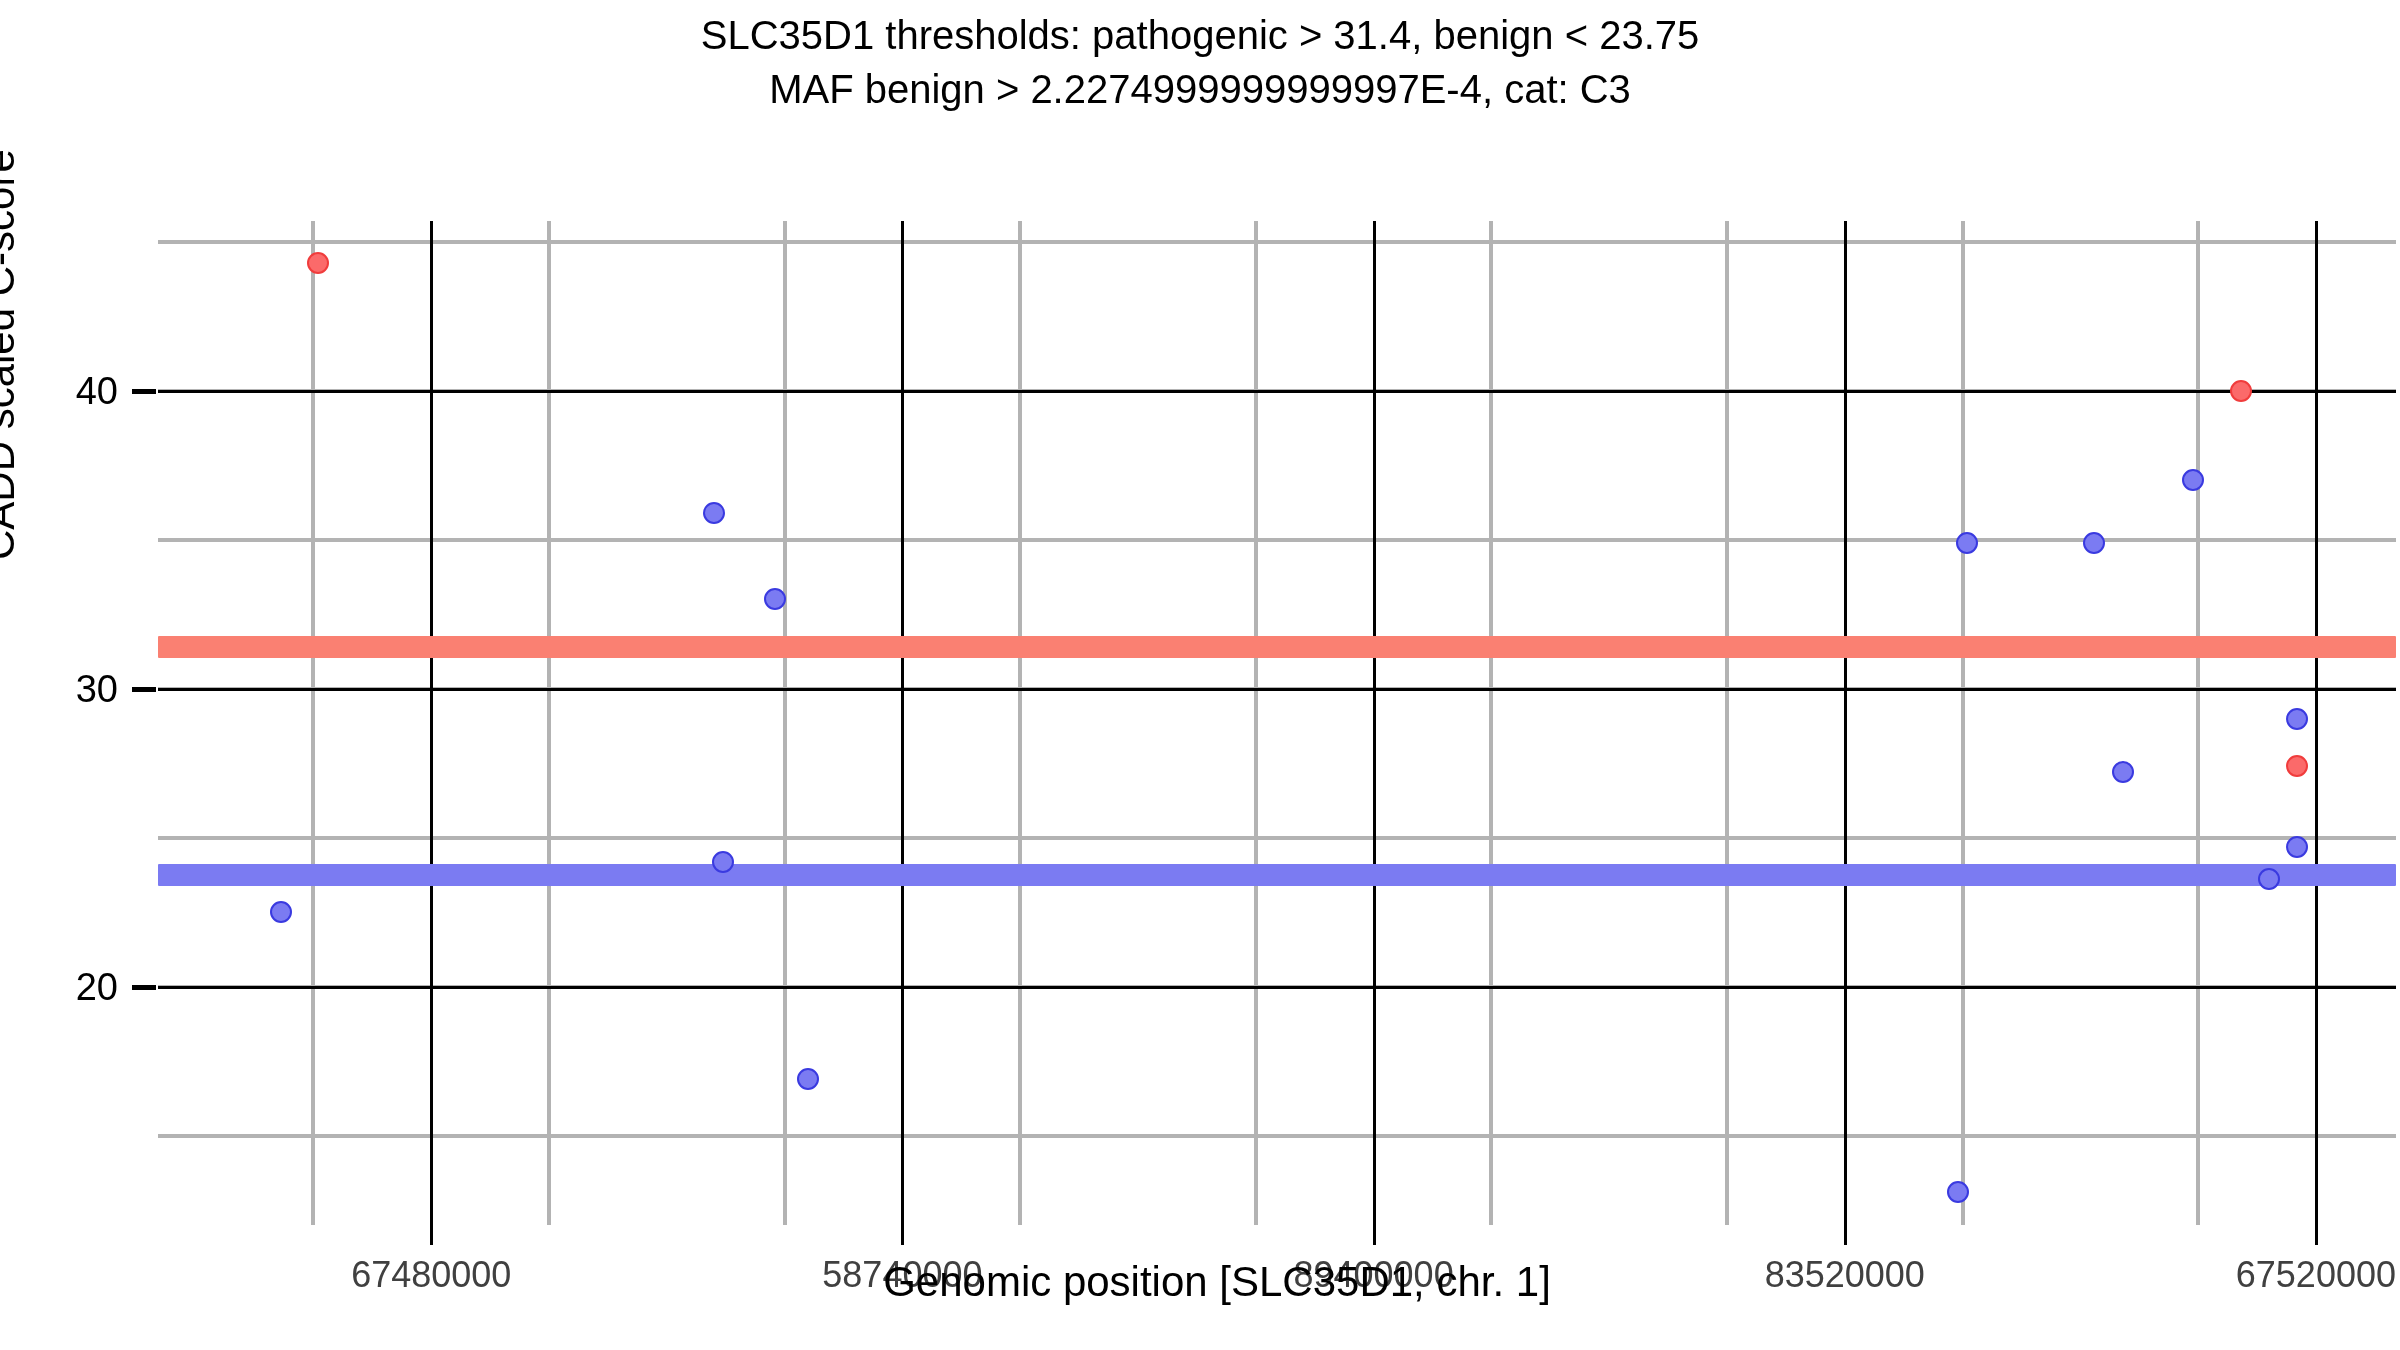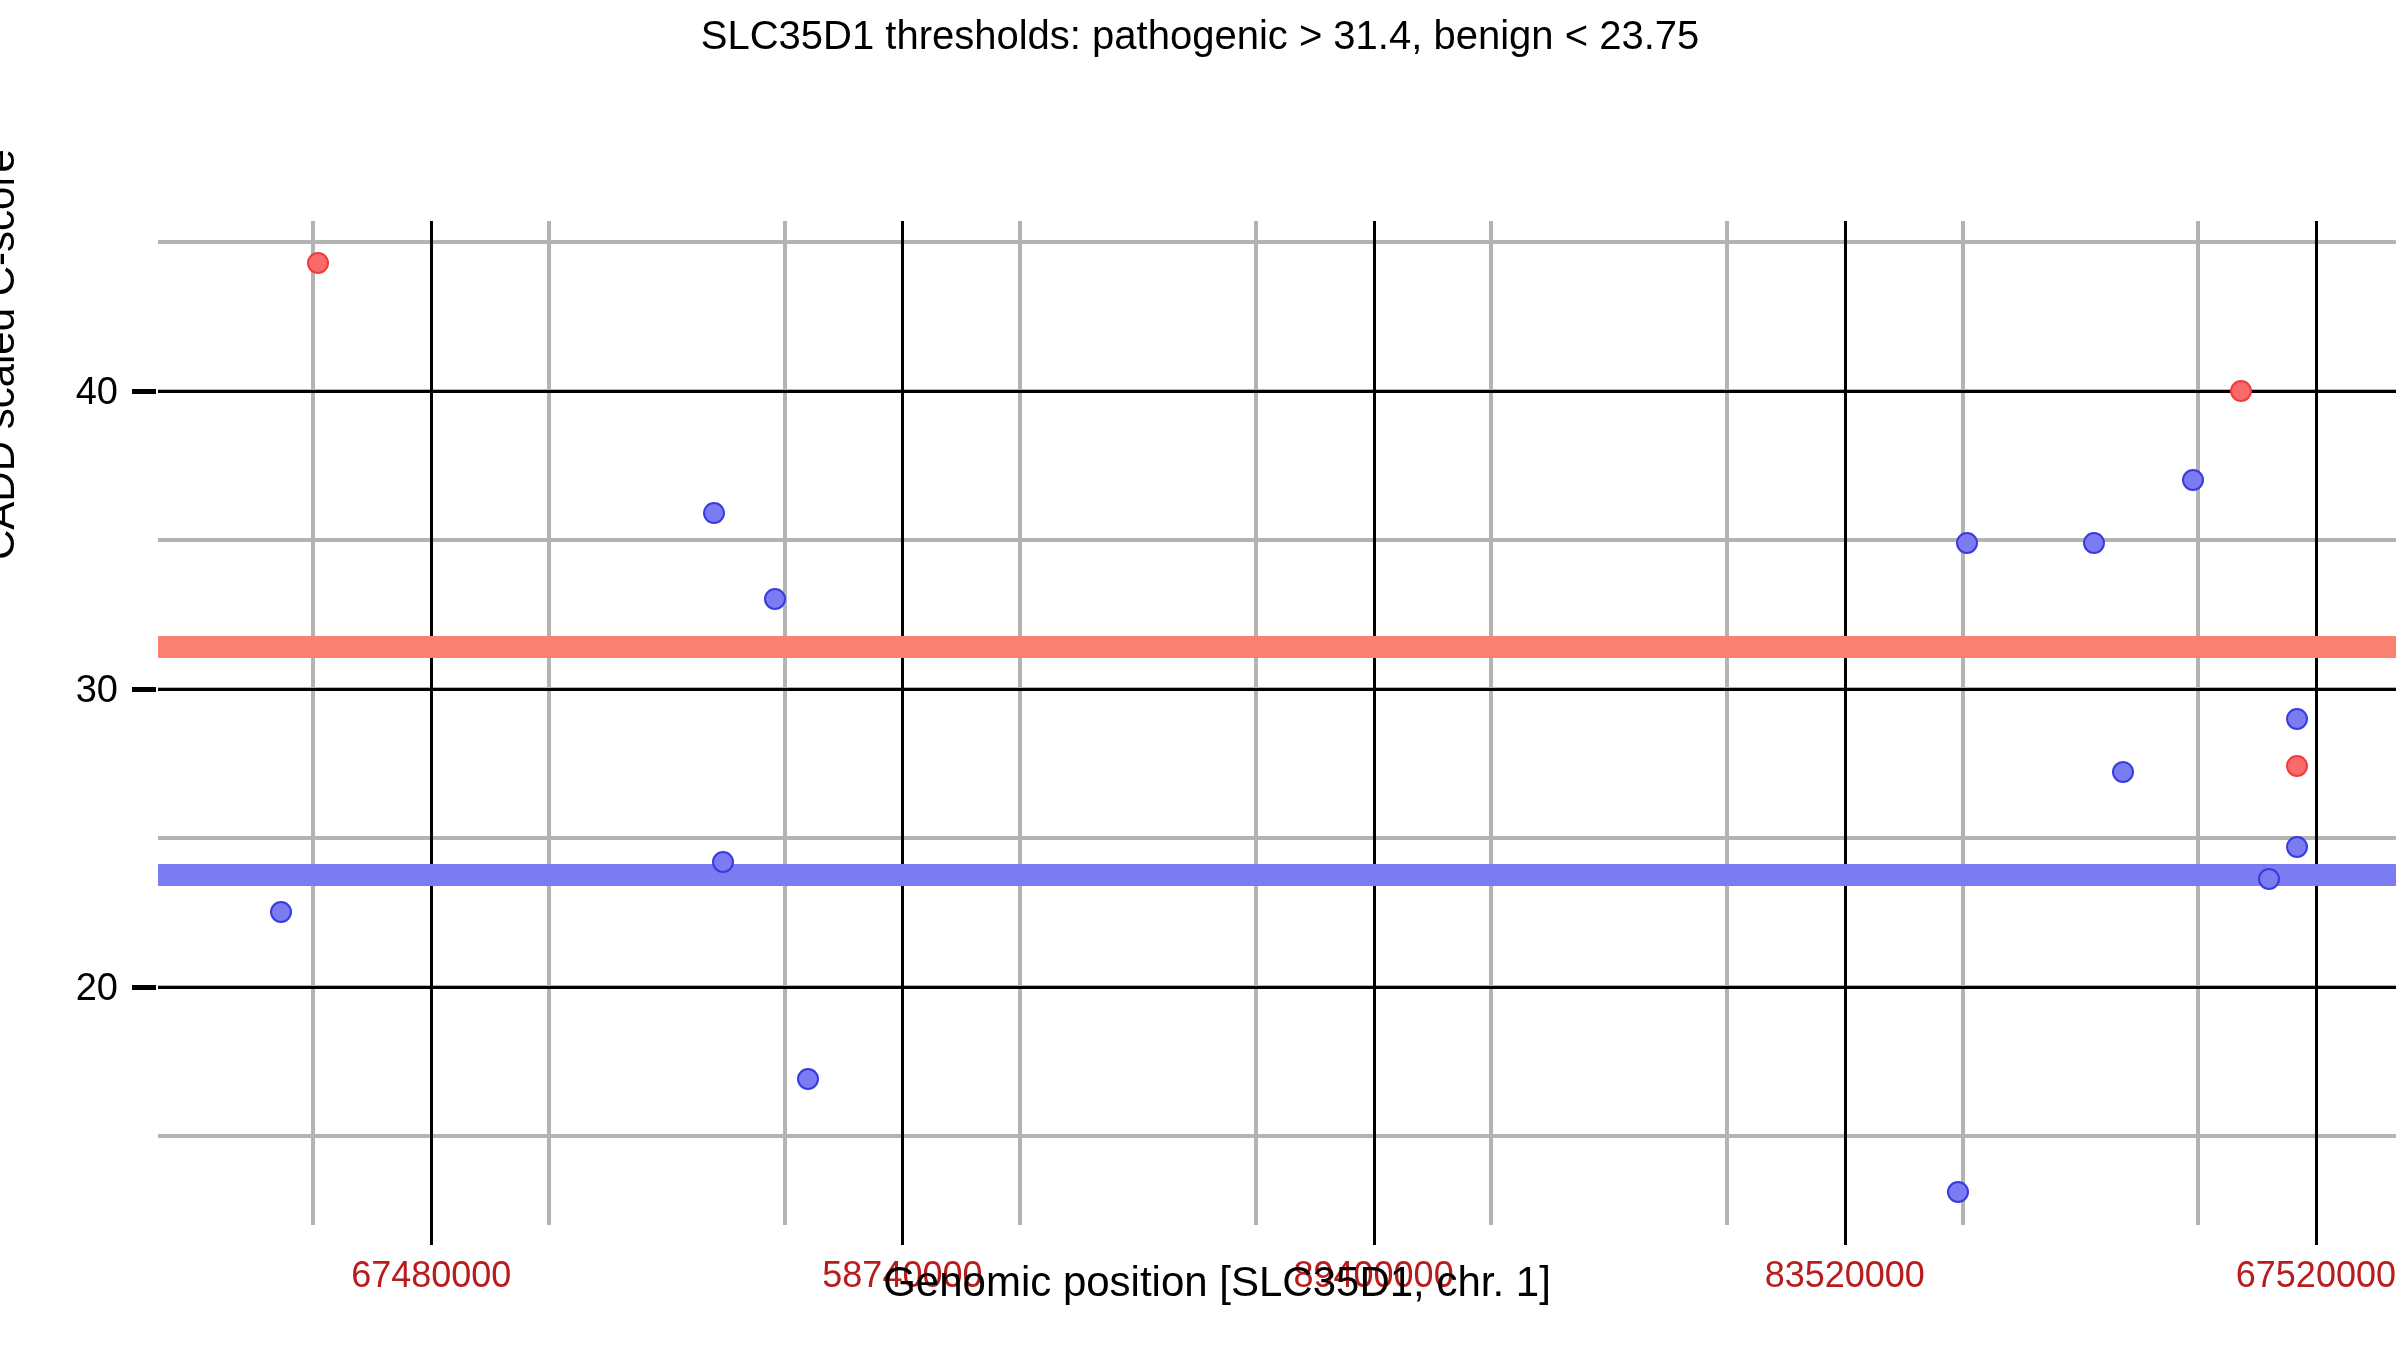--- a/index.html
+++ b/index.html
@@ -25,33 +25,34 @@
 
   .pt{position:absolute;width:22px;height:22px;margin-left:-11px;margin-top:-11px;
       border-radius:50%;box-sizing:border-box;border:2.5px solid;}
   .pt-red{background:#fb6a6a;border-color:#f03c3c;}
   .pt-blue{background:#7b7bf2;border-color:#3a3ae0;}
 
   
   .ytick-mark{position:absolute;width:24px;height:5px;background:#000;}
   .ytick-label{position:absolute;font-size:38px;line-height:38px;text-align:right;width:160px;color:#000;}
   .xtick-mark{position:absolute;width:3px;height:20px;background:#000;}
-  .xtick-label{position:absolute;font-size:36px;line-height:36px;text-align:center;width:320px;margin-left:-160px;color:#b91c1c;}
+  .xtick-label{position:absolute;font-size:36px;line-height:36px;text-align:center;width:320px;margin-left:-160px;color:#404040;}
 
   .ylabel{position:absolute;left:-24px;top:560px;font-size:42px;color:#000;
           transform:rotate(-90deg);transform-origin:left top;white-space:nowrap;}
   .xlabel{position:absolute;left:0;top:1258px;width:2400px;text-align:center;font-size:42px;color:#000;margin-left:17px;}
 </style>
 </head>
 <body>
 
 <div id="root">
 
   <div class="title-block">
     <div class="title-line">SLC35D1 thresholds: pathogenic &gt; 31.4, benign &lt; 23.75</div>
+    <div class="title-line">MAF benign &gt; 2.2274999999999997E-4, cat: C3</div>
   </div>
 
   <div class="plot" id="plot">
     <div class="plot-bg"></div>
     <div id="grid-layer">
         <div class="gridline-h" style="top: 18.8546px;"></div>
         <div class="gridline-h" style="top: 167.816px;"></div>
         <div class="gridline-h" style="top: 316.777px;"></div>
         <div class="gridline-h" style="top: 465.739px;"></div>
         <div class="gridline-h" style="top: 614.7px;"></div>

